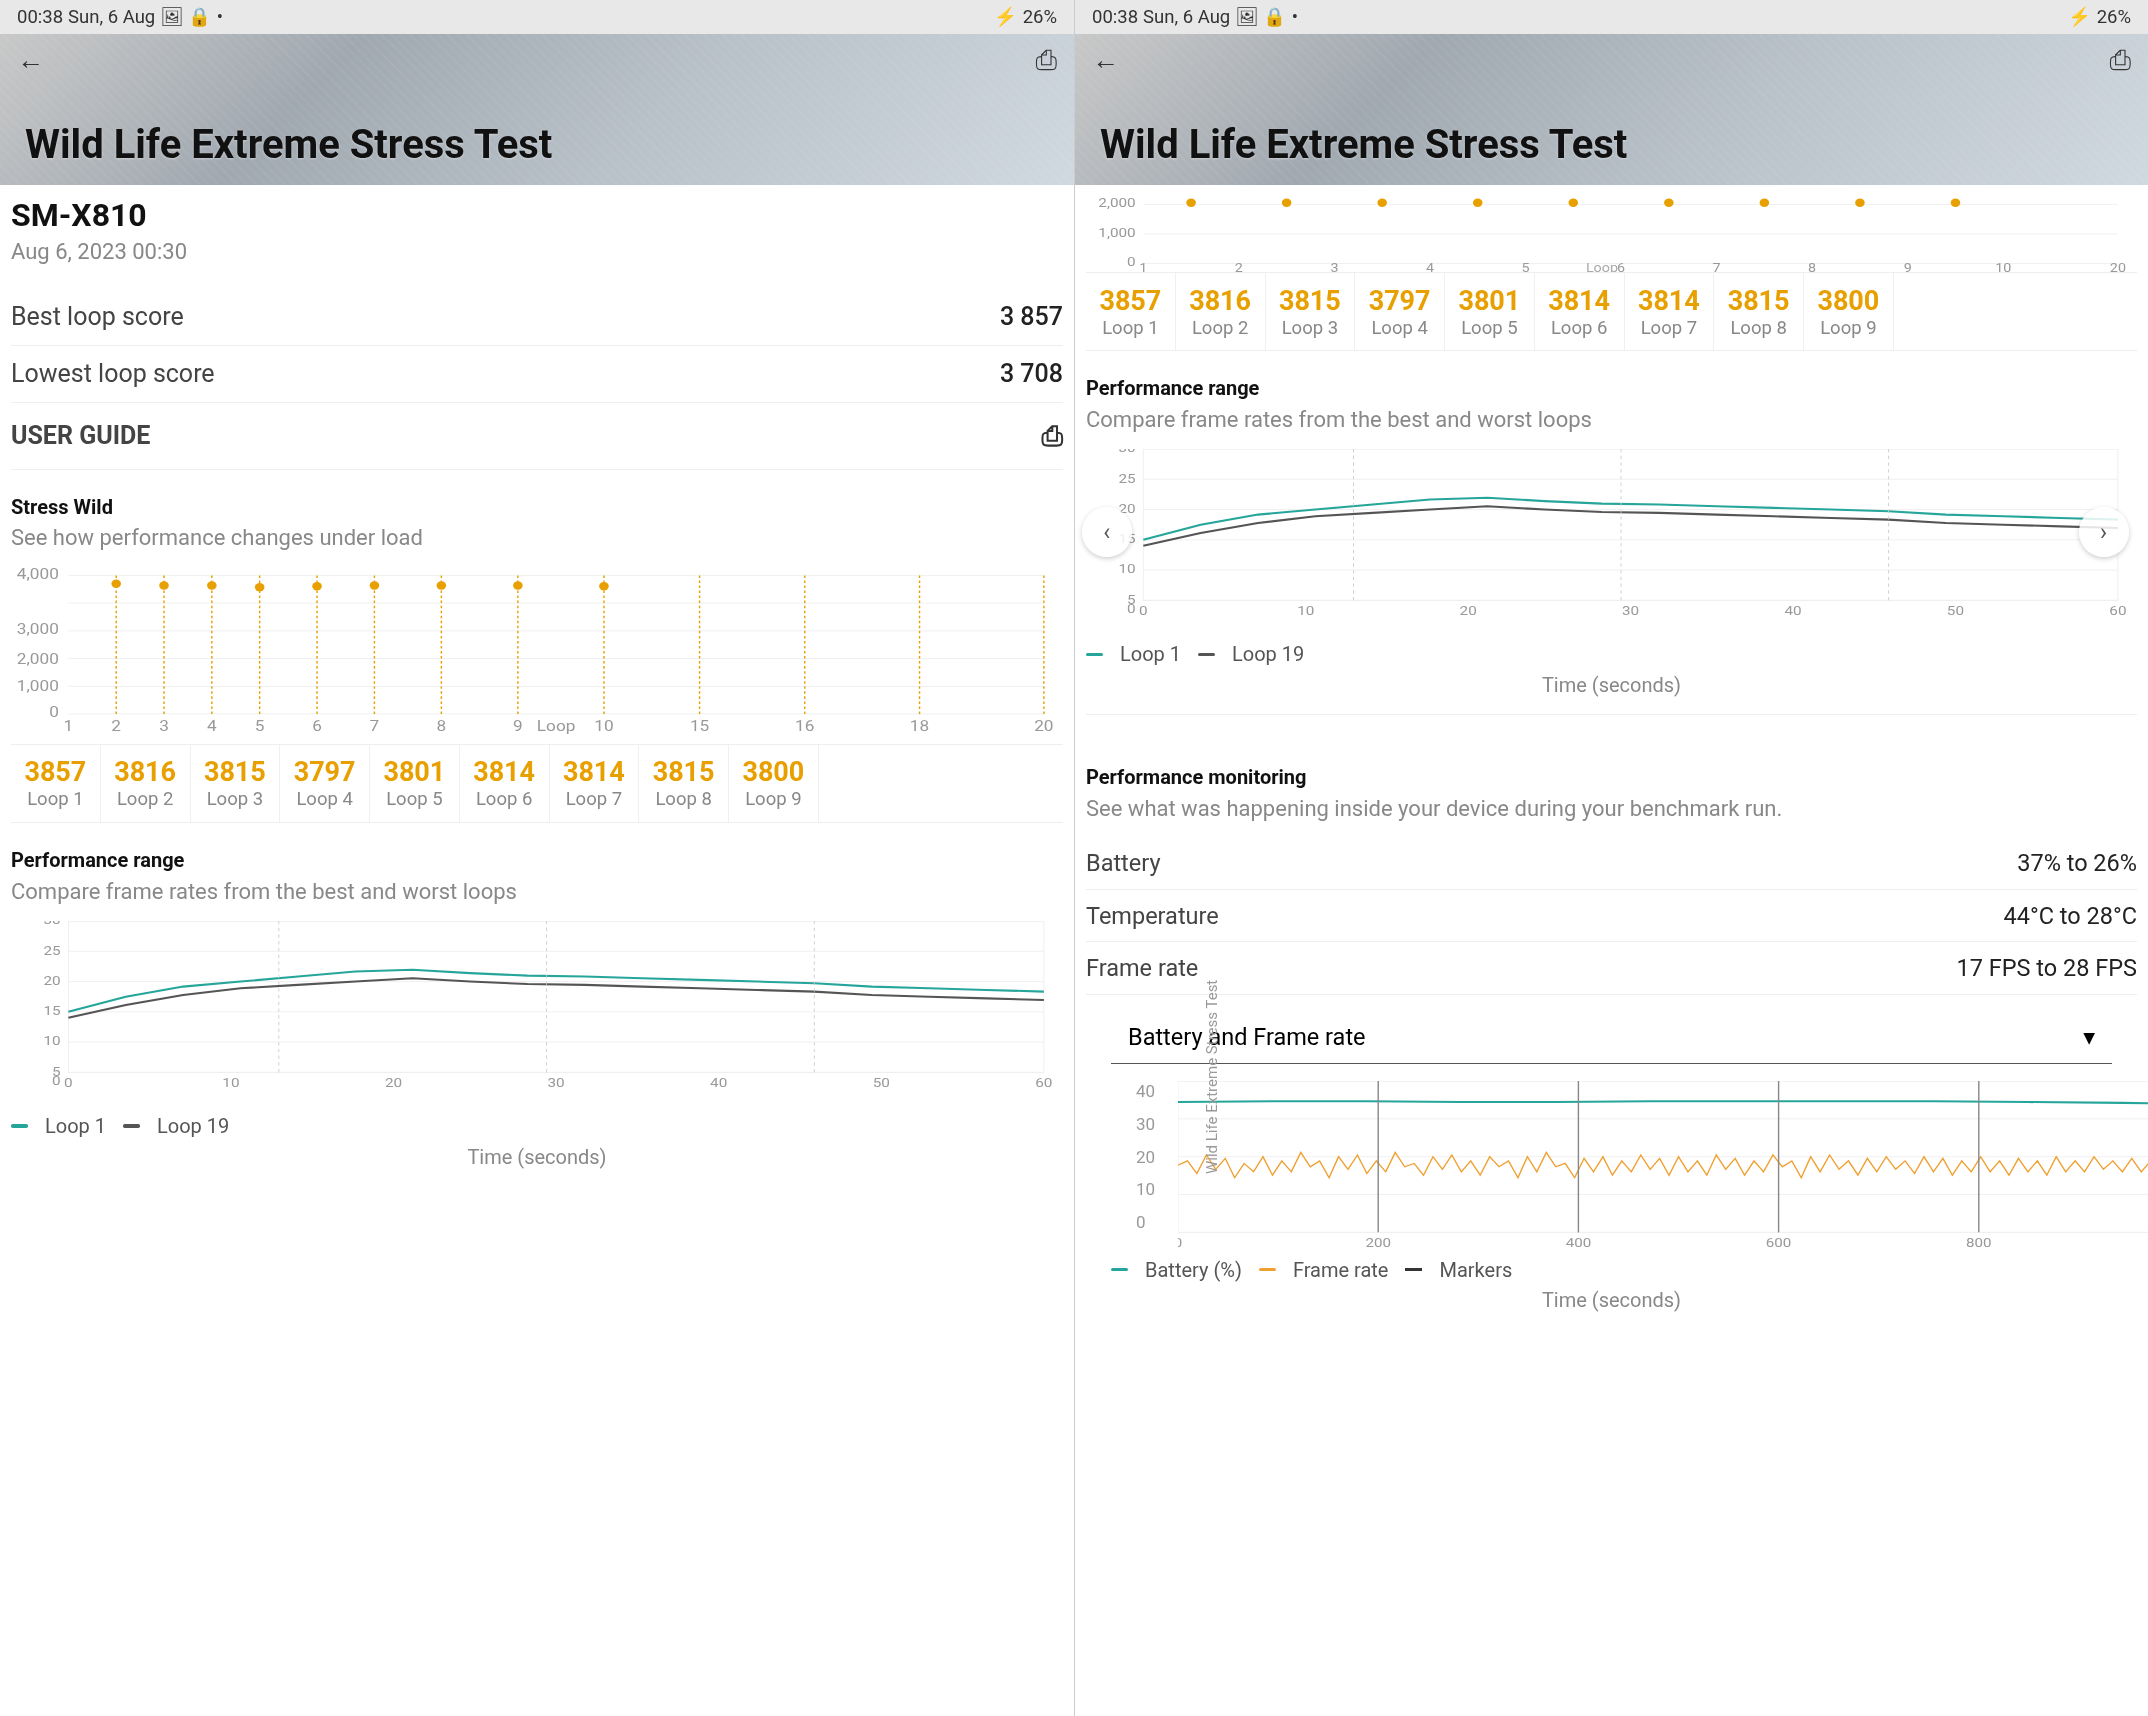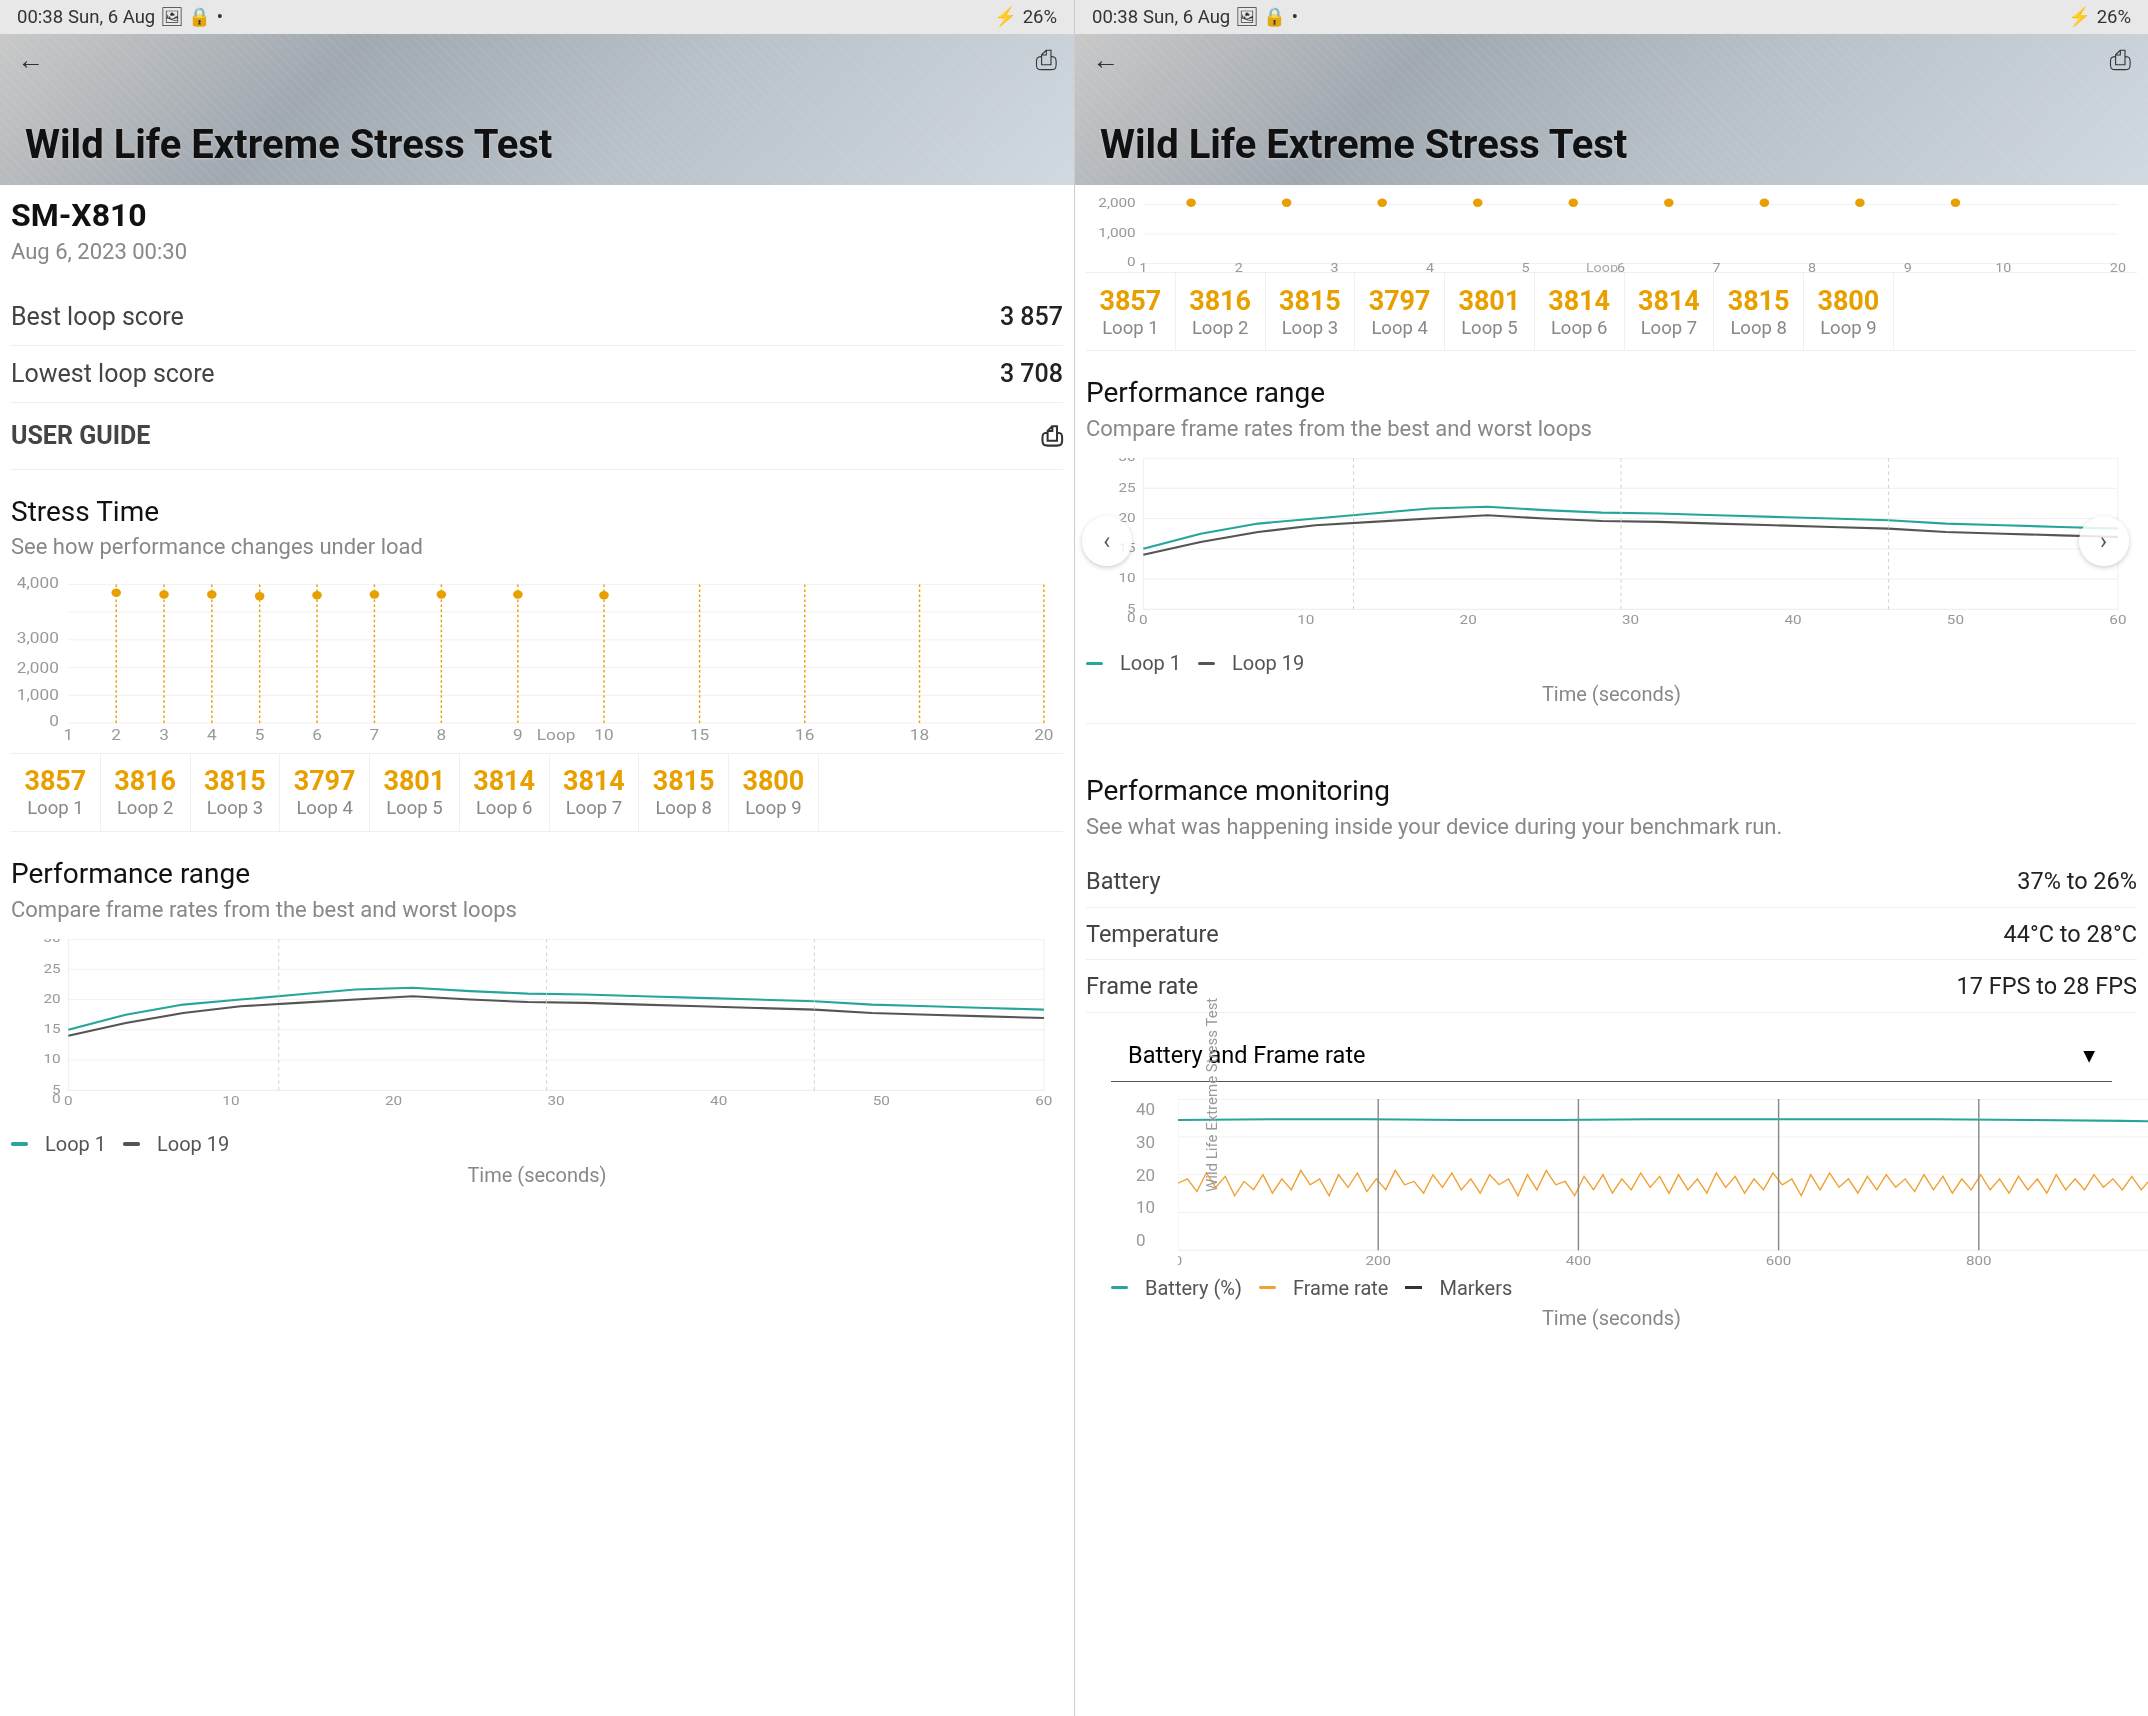--- a/index.html
+++ b/index.html
@@ -122,22 +122,22 @@
       align-items: center;
       padding: 17px 0;
       border-bottom: 0.8px solid #eee;
       font-size: 25px;
       font-weight: bold;
       color: #444;
     }
 
     
     .section-title {
-      font-size: 28px;
-      font-weight: normal;
+      font-size: 20px;
+      font-weight: bold;
       color: #111;
       margin-top: 25px;
       margin-bottom: 6.7px;
     }
     .section-subtitle {
       font-size: 22px;
       color: #888;
       margin-bottom: 17px;
     }
 
@@ -323,21 +323,21 @@
     <div class="stat-row">
       <span class="stat-label">Lowest loop score</span>
       <span class="stat-value">3 708</span>
     </div>
 
     <div class="user-guide-row">
       <span>USER GUIDE</span>
       <span class="icon-btn">⎙</span>
     </div>
 
-    <div class="section-title">Stress Time</div>
+    <div class="section-title">Stress Wild</div>
     <div class="section-subtitle">See how performance changes under load</div>
 
     <div class="chart-container">
       <svg class="chart-svg" viewBox="0 0 1100 200" preserveAspectRatio="none" style="font-size:28px">
 
         <line x1="60" y1="10" x2="1080" y2="10" stroke="#eee" stroke-width="1"></line>
         <line x1="60" y1="43" x2="1080" y2="43" stroke="#eee" stroke-width="1"></line>
         <line x1="60" y1="76" x2="1080" y2="76" stroke="#eee" stroke-width="1"></line>
         <line x1="60" y1="109" x2="1080" y2="109" stroke="#eee" stroke-width="1"></line>
         <line x1="60" y1="142" x2="1080" y2="142" stroke="#eee" stroke-width="1"></line>

